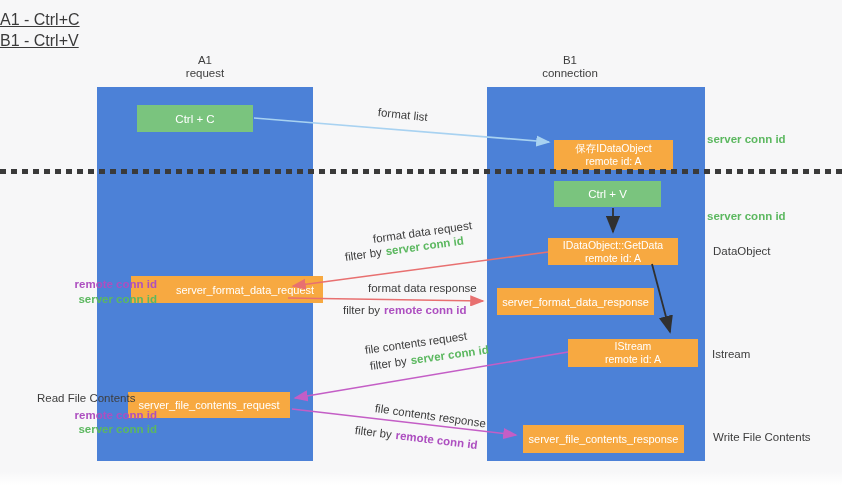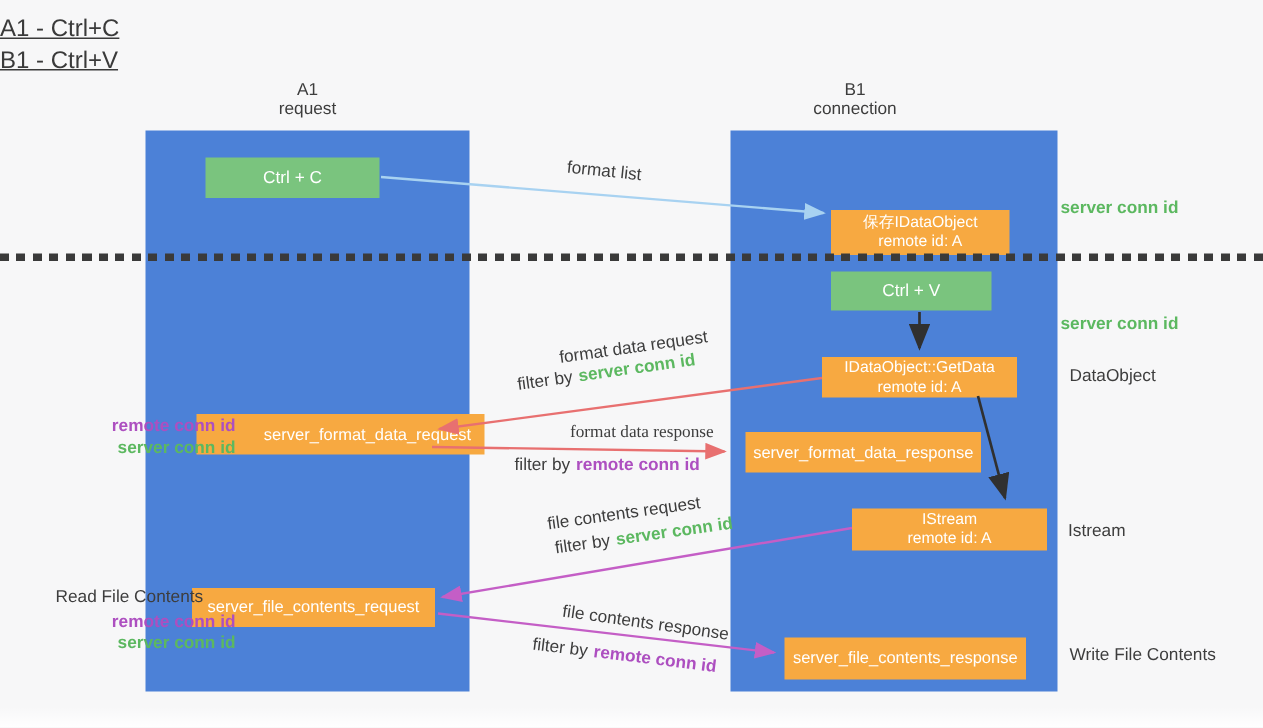--- a/index.html
+++ b/index.html
@@ -50,21 +50,21 @@
   #lbl-scid-l1 { left:17px; top:293px; }
   #lbl-rcid-l2 { left:17px; top:409px; }
   #lbl-scid-l2 { left:17px; top:423px; }
 
   .flow-label { position:absolute; font-size:11.5px; color:#3d3d3d; white-space:nowrap;
                 z-index:6; transform-origin:left center; }
   .flow-label .pre { margin-right:4px; }
   #flbl-format-list { left:378px; top:106px; transform:rotate(6deg); }
   #flbl-fdr    { left:373px; top:233px; transform:rotate(-8deg); }
   #flbl-fbs1   { left:345px; top:251px; transform:rotate(-8deg); }
-  #flbl-fdresp { left:380px; top:282px;font-family:Liberation Serif, serif; }
+  #flbl-fdresp { left:368px; top:282px; }
   #flbl-fbr1   { left:343px; top:304px; }
   #flbl-fcr    { left:365px; top:344px; transform:rotate(-8deg); }
   #flbl-fbs2   { left:370px; top:360px; transform:rotate(-8deg); }
   #flbl-fcresp { left:375px; top:402px; transform:rotate(8deg); }
   #flbl-fbr2   { left:355px; top:424px; transform:rotate(7deg); }
 
   .arrows { position:absolute; left:0; top:0; width:842px; height:485px; z-index:5;
             pointer-events:none; }
 
   .bottom-strip { position:absolute; left:0; bottom:0; width:842px; height:14px; z-index:2;

